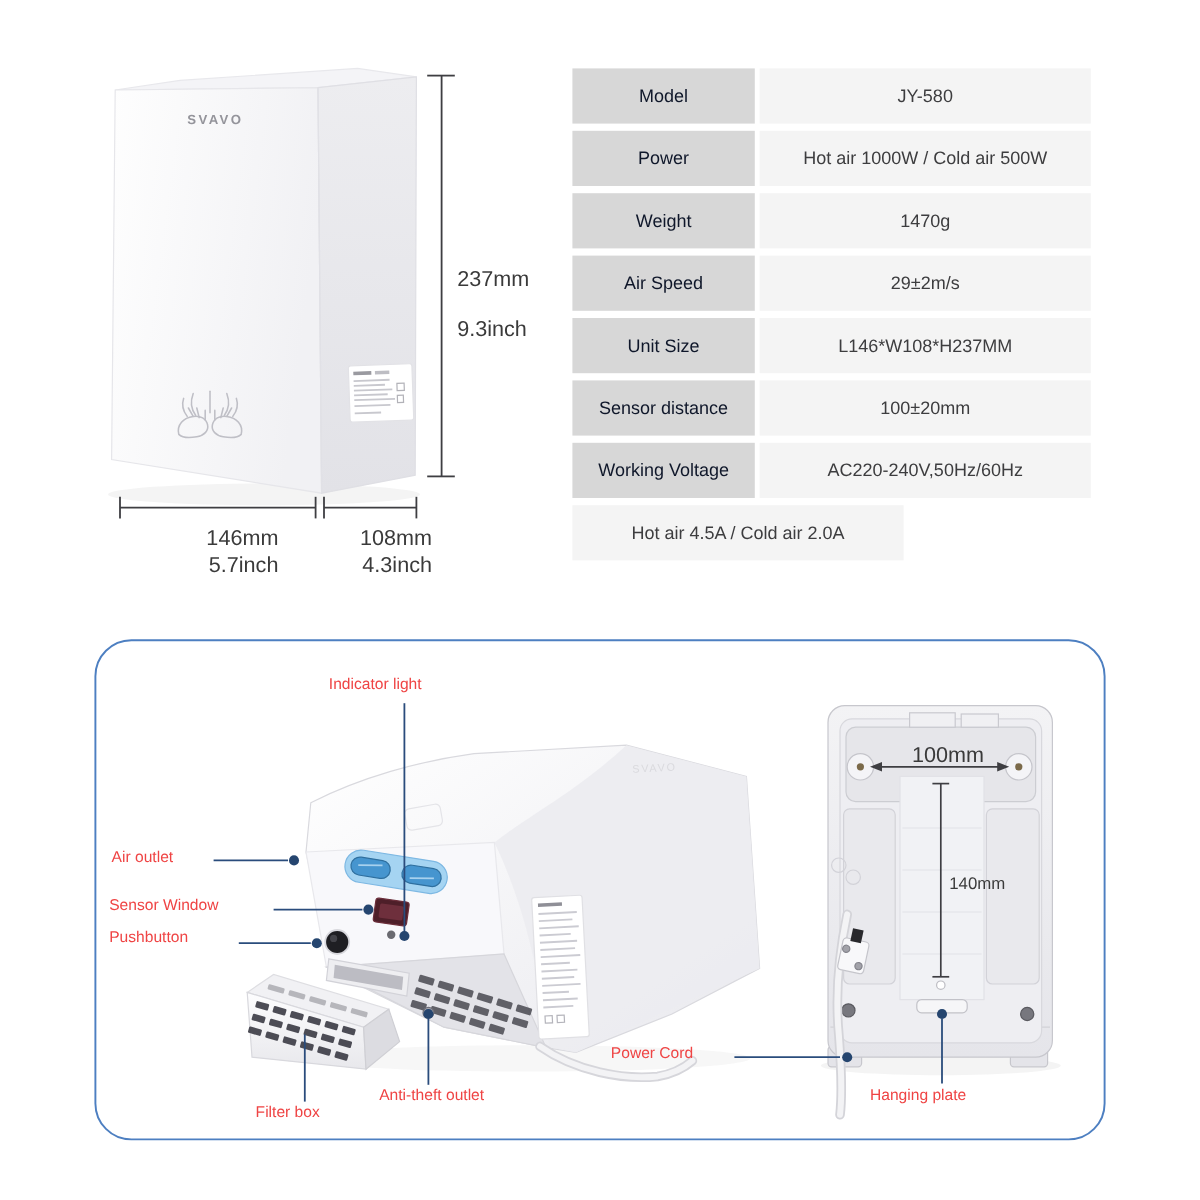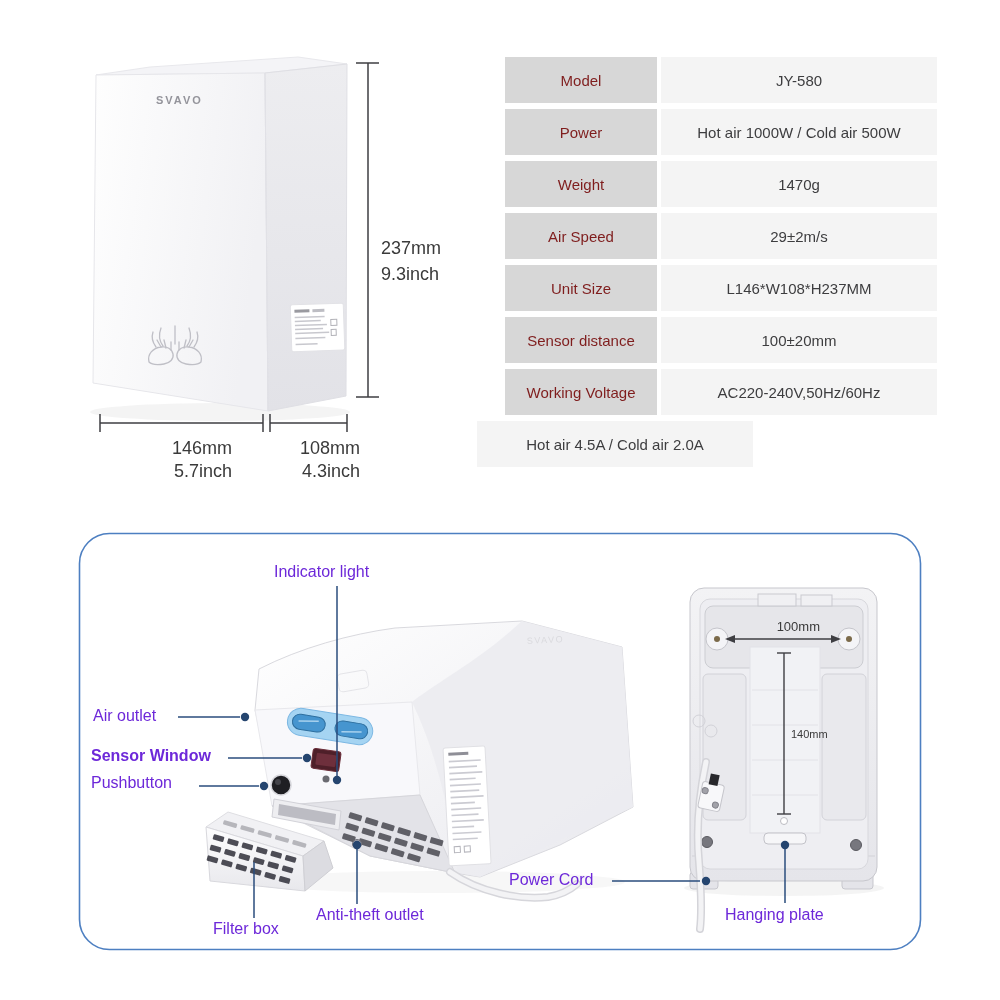--- a/index.html
+++ b/index.html
@@ -3,25 +3,25 @@
 <meta charset="utf-8">
 <style>
   html,body{margin:0;padding:0;background:#ffffff;}
   .canvas{position:relative;width:1000px;height:1000px;background:#ffffff;overflow:hidden;
           font-family:"Liberation Sans", sans-serif;}
   .art{position:absolute;left:0;top:0;width:1000px;height:1000px;}
   .logo-front{position:absolute;left:156px;top:94px;font-size:11px;font-weight:700;
               letter-spacing:2px;color:#94949b;}
   .dim{position:absolute;font-size:18px;color:#3a3a3a;white-space:nowrap;line-height:1.2;}
   .dim.c{text-align:right;}
-  .lbl{position:absolute;font-size:16px;color:#6d28d9;white-space:nowrap;line-height:1.1;}
+  .lbl{position:absolute;font-size:13px;color:#ef4444;white-space:nowrap;line-height:1.1;}
   .spec-table{position:absolute;left:477px;top:57px;}
   .spec-row{display:flex;gap:4px;margin-bottom:6px;}
   .spec-label{width:152px;height:46px;background:#d7d7d7;display:flex;align-items:center;
-              justify-content:center;font-size:15px;color:#7f1d1d;margin-left:28px;}
+              justify-content:center;font-size:15px;color:#0f172a;}
   .spec-value{width:276px;height:46px;background:#f4f4f4;display:flex;align-items:center;
               justify-content:center;font-size:15px;color:#3d3d3f;}
 </style>
 </head>
 <body>
 
 <div class="canvas">
 
 <svg class="art" viewBox="0 0 1000 1000" aria-hidden="true">
   <defs>
@@ -302,31 +302,31 @@
   </div>
   <div class="spec-row">
     <div class="spec-label">Working Voltage</div>
     <div class="spec-value">AC220-240V,50Hz/60Hz</div>
   </div>
   <div class="spec-row">
     <div class="spec-value">Hot air 4.5A / Cold air 2.0A</div>
   </div>
 </div>
 
-<div class="dim" style="left:381px;top:238px;">237mm</div>
+<div class="dim" style="left:381px;top:222px;">237mm</div>
 <div class="dim" style="left:381px;top:245px;margin-top:19px;">9.3inch</div>
 <div class="dim c" style="left:132px;top:438px;width:100px;">146mm</div>
 <div class="dim c" style="left:132px;top:461px;width:100px;">5.7inch</div>
 <div class="dim c" style="left:260px;top:438px;width:100px;">108mm</div>
 <div class="dim c" style="left:260px;top:461px;width:100px;">4.3inch</div>
-<div class="dim c" style="left:748px;top:619px;width:72px;font-size:13px;">100mm</div>
-<div class="dim" style="left:791px;top:728px;font-size:11px;">140mm</div>
+<div class="dim c" style="left:748px;top:619px;width:72px;font-size:18px;">100mm</div>
+<div class="dim" style="left:791px;top:728px;font-size:14px;">140mm</div>
 
 <div class="lbl" style="left:274px;top:563px;">Indicator light</div>
 <div class="lbl" style="left:93px;top:707px;">Air outlet</div>
-<div class="lbl" style="left:91px;top:747px;font-weight:bold;">Sensor Window</div>
+<div class="lbl" style="left:91px;top:747px;">Sensor Window</div>
 <div class="lbl" style="left:91px;top:774px;">Pushbutton</div>
 <div class="lbl" style="left:213px;top:920px;">Filter box</div>
 <div class="lbl" style="left:316px;top:906px;">Anti-theft outlet</div>
 <div class="lbl" style="left:509px;top:871px;">Power Cord</div>
 <div class="lbl" style="left:725px;top:906px;">Hanging plate</div>
 
 </div>
 
 </body></html>

